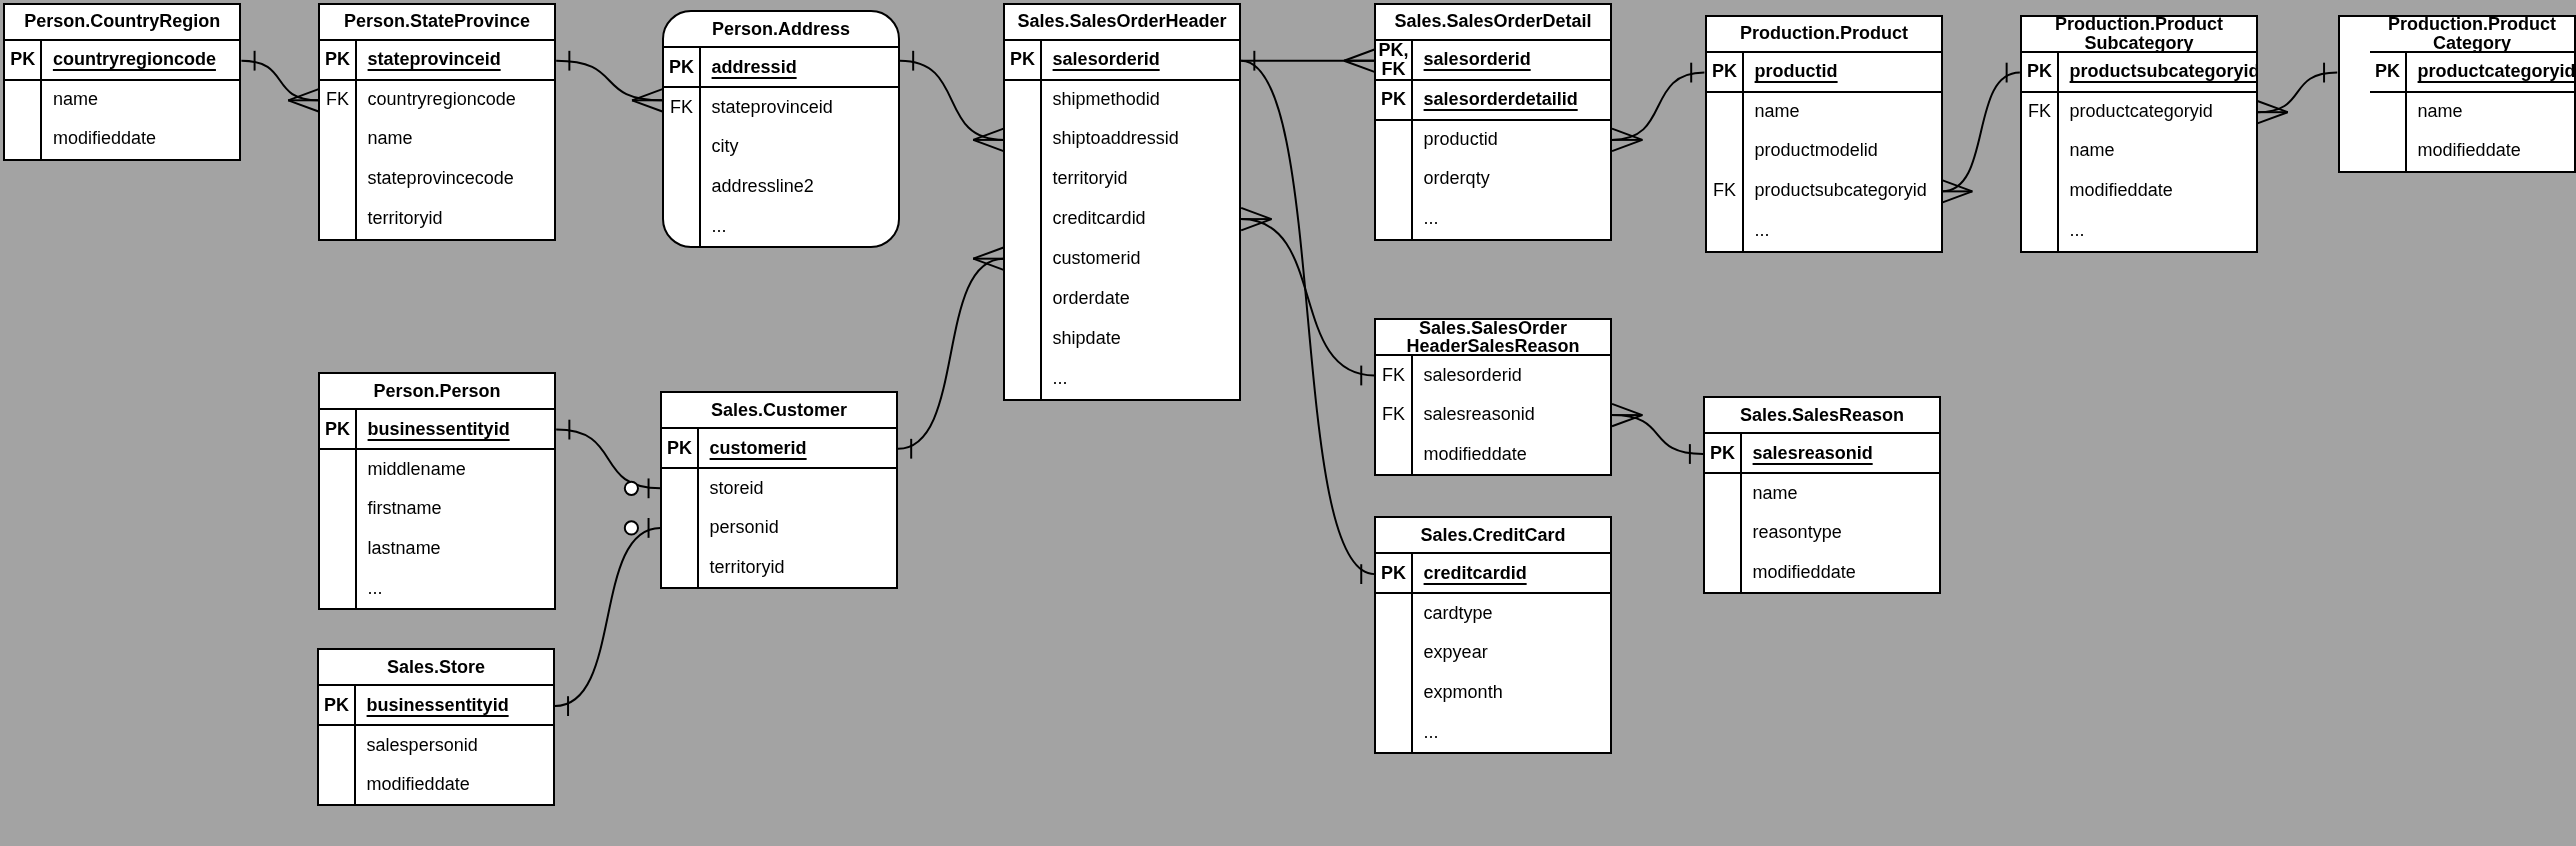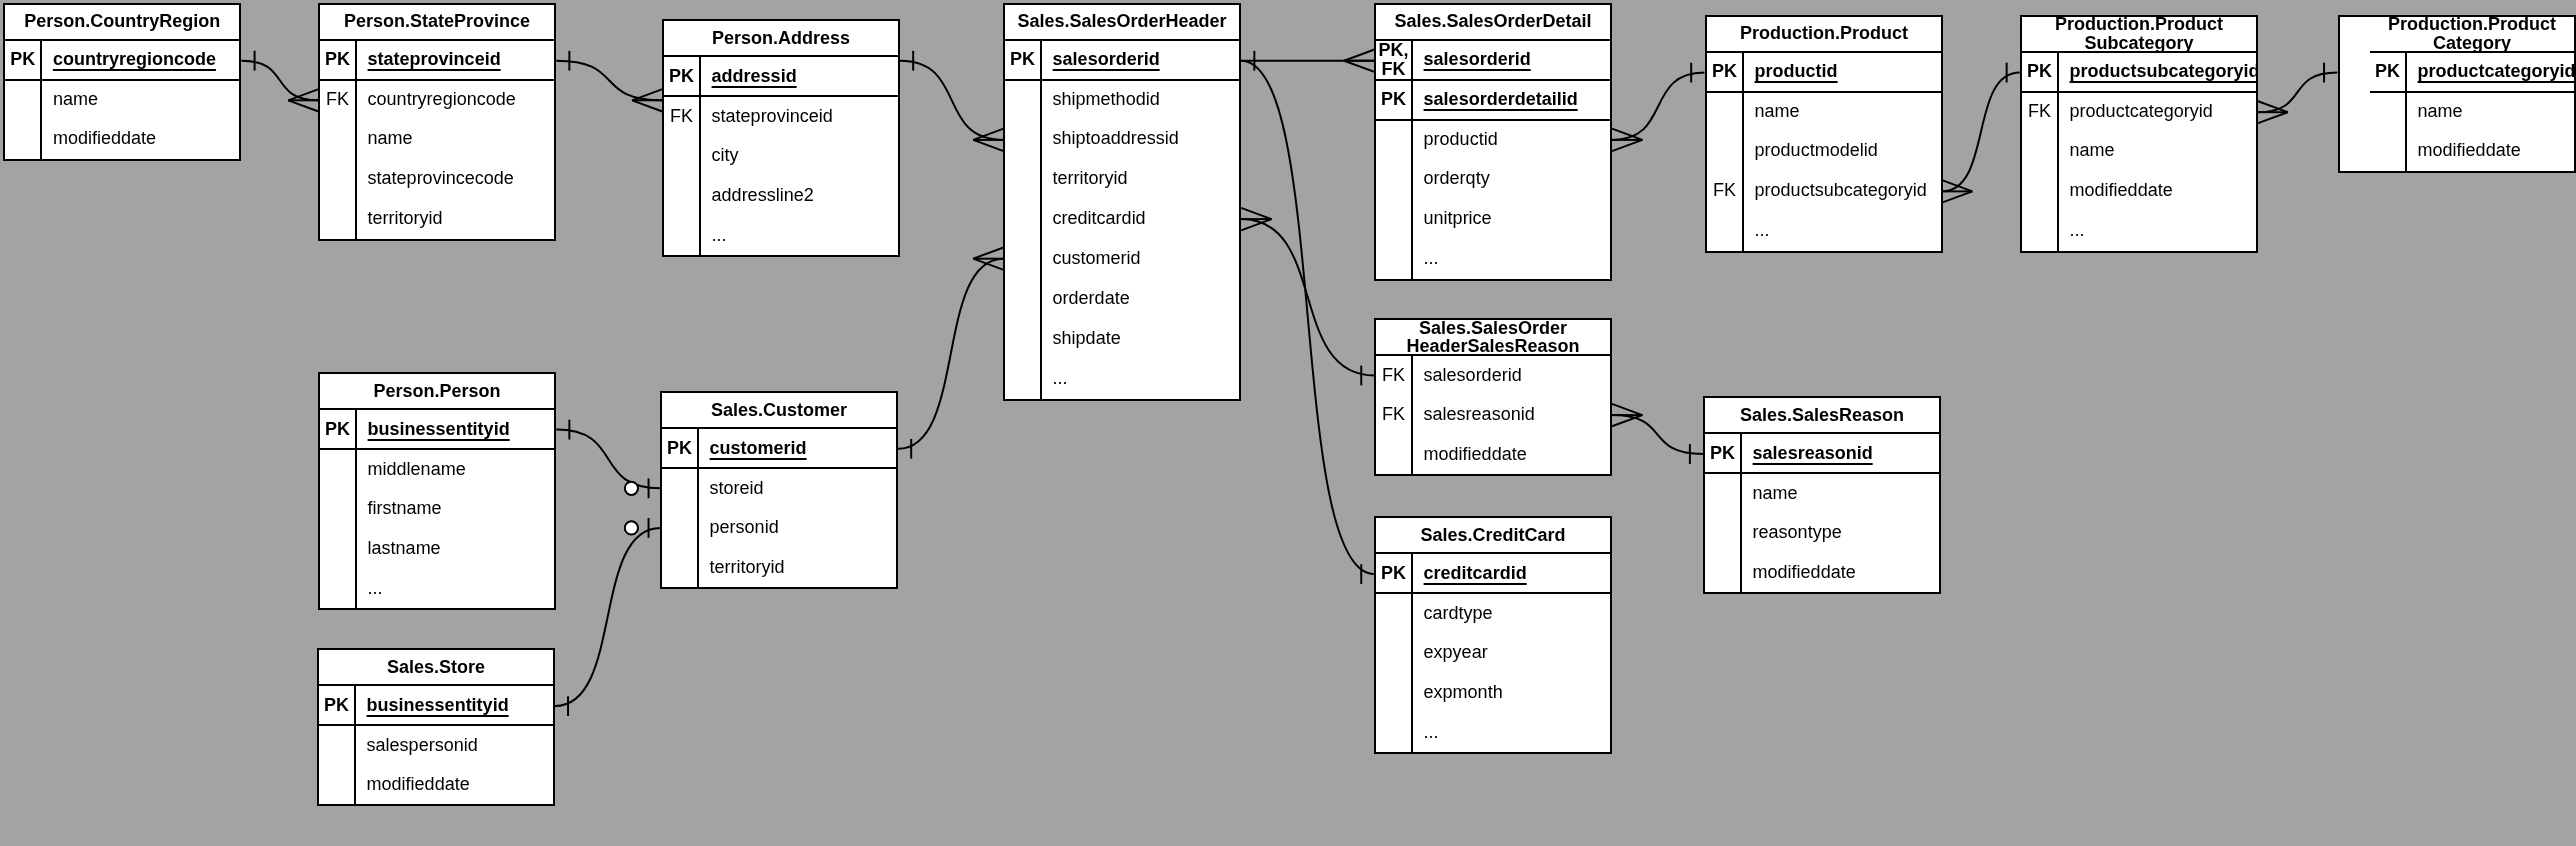--- a/index.html
+++ b/index.html
@@ -65,21 +65,21 @@
         <div class="row">
           <div class="kcell"></div>
           <div class="ncell">stateprovincecode</div>
         </div>
         <div class="row">
           <div class="kcell"></div>
           <div class="ncell">territoryid</div>
         </div>
       </div>
     </div>
-    <div class="tbl" style="left: 662px; top: 19px;">
+    <div class="tbl" style="left: 662px; top: 10px; border-radius: 29px;">
       <div class="title">Person.Address</div>
       <div class="sec keysec">
         <div class="row">
           <div class="kcell">PK</div>
           <div class="ncell pkname">addressid</div>
         </div>
       </div>
       <div class="sec">
         <div class="row">
           <div class="kcell">FK</div>
@@ -157,24 +157,20 @@
         </div>
       </div>
       <div class="sec">
         <div class="row">
           <div class="kcell"></div>
           <div class="ncell">productid</div>
         </div>
         <div class="row">
           <div class="kcell"></div>
           <div class="ncell">orderqty</div>
-        </div>
-        <div class="row">
-          <div class="kcell"></div>
-          <div class="ncell">unitprice</div>
         </div>
         <div class="row">
           <div class="kcell"></div>
           <div class="ncell">...</div>
         </div>
       </div>
     </div>
     <div class="tbl" style="left: 1705px; top: 14.5px;">
       <div class="title">Production.Product</div>
       <div class="sec keysec">

